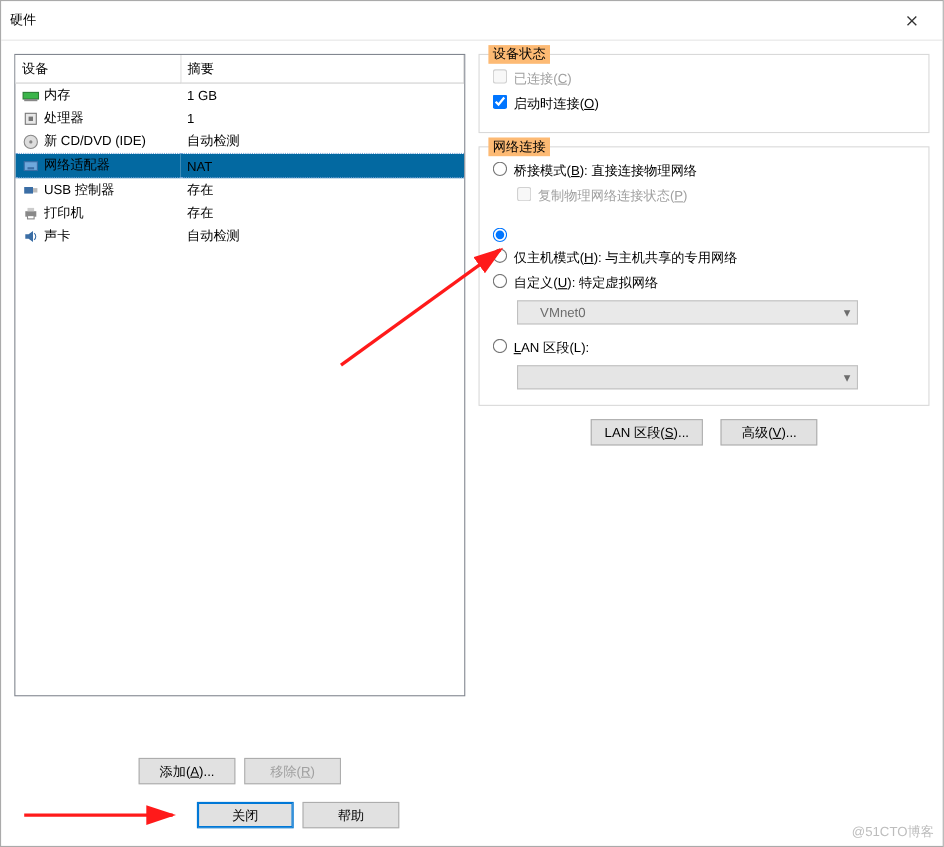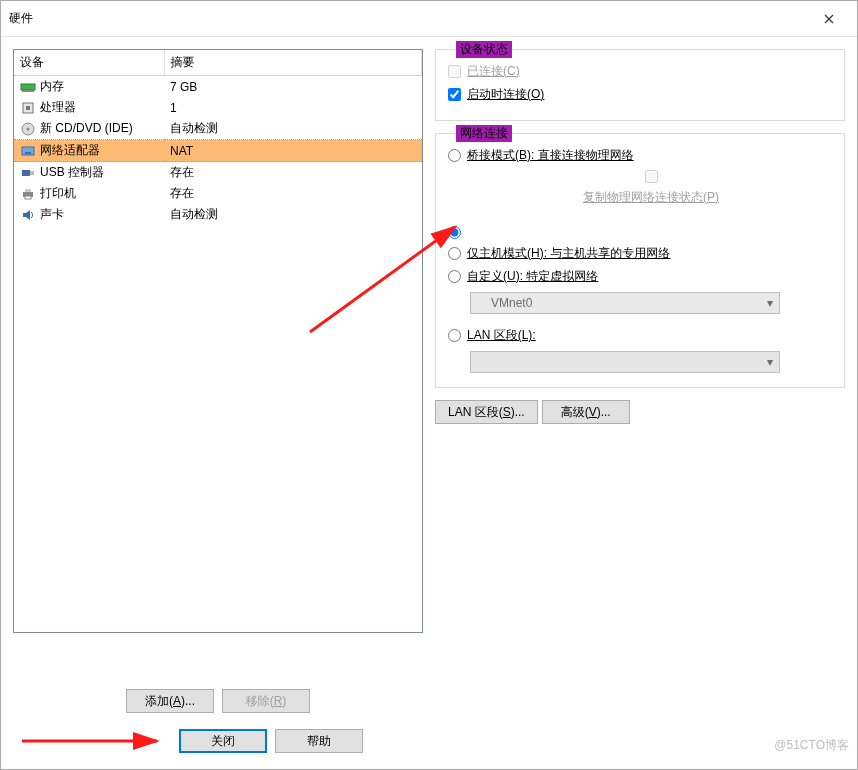--- a/index.html
+++ b/index.html
@@ -12,49 +12,49 @@
 .titlebar .close svg { width:10px; height:10px; }
 
 .content { flex:1; padding: 12px; display:flex; gap:12px; }
 .left-col { flex: 0 0 410px; display:flex; flex-direction:column;gap:48px; }
 .right-col { flex: 1; position:relative; }
 
 .hw-table-wrap { flex:1; border:1px solid #828790; overflow:auto; }
 table.hw { width:100%; border-collapse:collapse; }
 table.hw th { text-align:left; font-weight:normal; padding:4px 6px; border-bottom:1px solid #d0d0d0; border-right:1px solid #e0e0e0; background:#fff; }
 table.hw td { padding:2px 6px; height:20px; }
-table.hw tr.selected td { background:#fdba74; border-top:1px dotted #7aa7d8; border-bottom:1px dotted #7aa7d8; }
+table.hw tr.selected td { background:#0369a1; border-top:1px dotted #7aa7d8; border-bottom:1px dotted #7aa7d8; }
 .hw-icon { width:16px; height:16px; display:inline-flex; align-items:center; justify-content:center; margin-right:4px; vertical-align:middle; }
 .hw-name { display:inline-flex; align-items:center; }
 
 .left-btns { display:flex; justify-content:center; gap:8px; padding:8px 0 0; }
 
 .groupbox { border:1px solid #d9d9d9; padding:10px 12px 14px; margin-bottom:12px; position:relative; }
-.groupbox .legend { position:absolute; top:-9px; left:20px; background:#a21caf; padding:0 4px; color:#000; }
-
-.chk-row, .radio-row { display:flex; align-items:center; gap:6px; padding:3px 0;text-decoration:underline; }
-.chk-row.indent, .radio-row.indent { padding-left:22px;flex-direction:column; }
+.groupbox .legend { position:absolute; top:-9px; left:8px; background:#fdba74; padding:0 4px; color:#000; }
+
+.chk-row, .radio-row { display:flex; align-items:flex-start; gap:6px; padding:3px 0; }
+.chk-row.indent, .radio-row.indent { padding-left:22px; }
 .chk-row input[type=checkbox], .radio-row input[type=radio] { margin:0; }
 .disabled { color:#a0a0a0; }
 
 .u { text-decoration: underline; }
 
 .select-like { width:310px; height:22px; border:1px solid #c0c0c0; background:#e9e9e9; color:#6d6d6d; display:flex; align-items:center; padding:0 20px; margin-top:4px; margin-left:22px; position:relative;}
 .select-like .caret { position:absolute; right:6px; top:50%; transform:translateY(-50%); }
 .select-like.enabled { background:#e5e5e5; color:#6d6d6d;}
 
 button.win { min-width:88px; height:24px; border:1px solid #adadad; background:#e1e1e1; cursor:pointer; padding:0 12px; }
 button.win:disabled { color:#a0a0a0; cursor:default; }
 button.win.default { border:1px solid #0078d7; box-shadow:0 0 0 1px #0078d7 inset; }
 
-.right-btn-row { display:flex; justify-content:flex-start; gap:4px; margin-top:4px; }
+.right-btn-row { display:flex; justify-content:center; gap:16px; margin-top:4px; }
 
 .footer { height:44px; border-top:0; display:flex; align-items:center; gap:8px; padding:0 16px 12px; }
 
-.watermark { position:absolute; right:4px; bottom:14px; color:#bdbdbd; font-size:12px; background:rgba(255,255,255,.6); padding:1px 4px;}
+.watermark { position:absolute; right:4px; bottom:3px; color:#bdbdbd; font-size:12px; background:rgba(255,255,255,.6); padding:1px 4px;}
 
 .arrow { position:absolute; pointer-events:none; }
 
 svg.icon16 { width:16px; height:16px; }
 </style>
 </head>
 <body>
 
 <div class="dialog">
   <div class="titlebar">
@@ -78,21 +78,21 @@
             </tr>
           </thead>
           <tbody id="hw-body">
               <tr>
                 <td><span class="hw-icon">
                     <svg class="icon16" viewBox="0 0 16 16">
                       <rect x="1" y="5" width="14" height="6" fill="#3bb54a" stroke="#2a7d34"></rect>
                       <rect x="2" y="11" width="12" height="2" fill="#888"></rect>
                     </svg>
                   </span><span class="hw-name">内存</span></td>
-                <td>7 GB</td>
+                <td>1 GB</td>
               </tr>
               <tr>
                 <td><span class="hw-icon">
                     <svg class="icon16" viewBox="0 0 16 16">
                       <rect x="3" y="3" width="10" height="10" fill="#e8e8e8" stroke="#777"></rect>
                       <rect x="6" y="6" width="4" height="4" fill="#777"></rect>
                     </svg>
                   </span><span class="hw-name">处理器</span></td>
                 <td>1</td>
               </tr>

